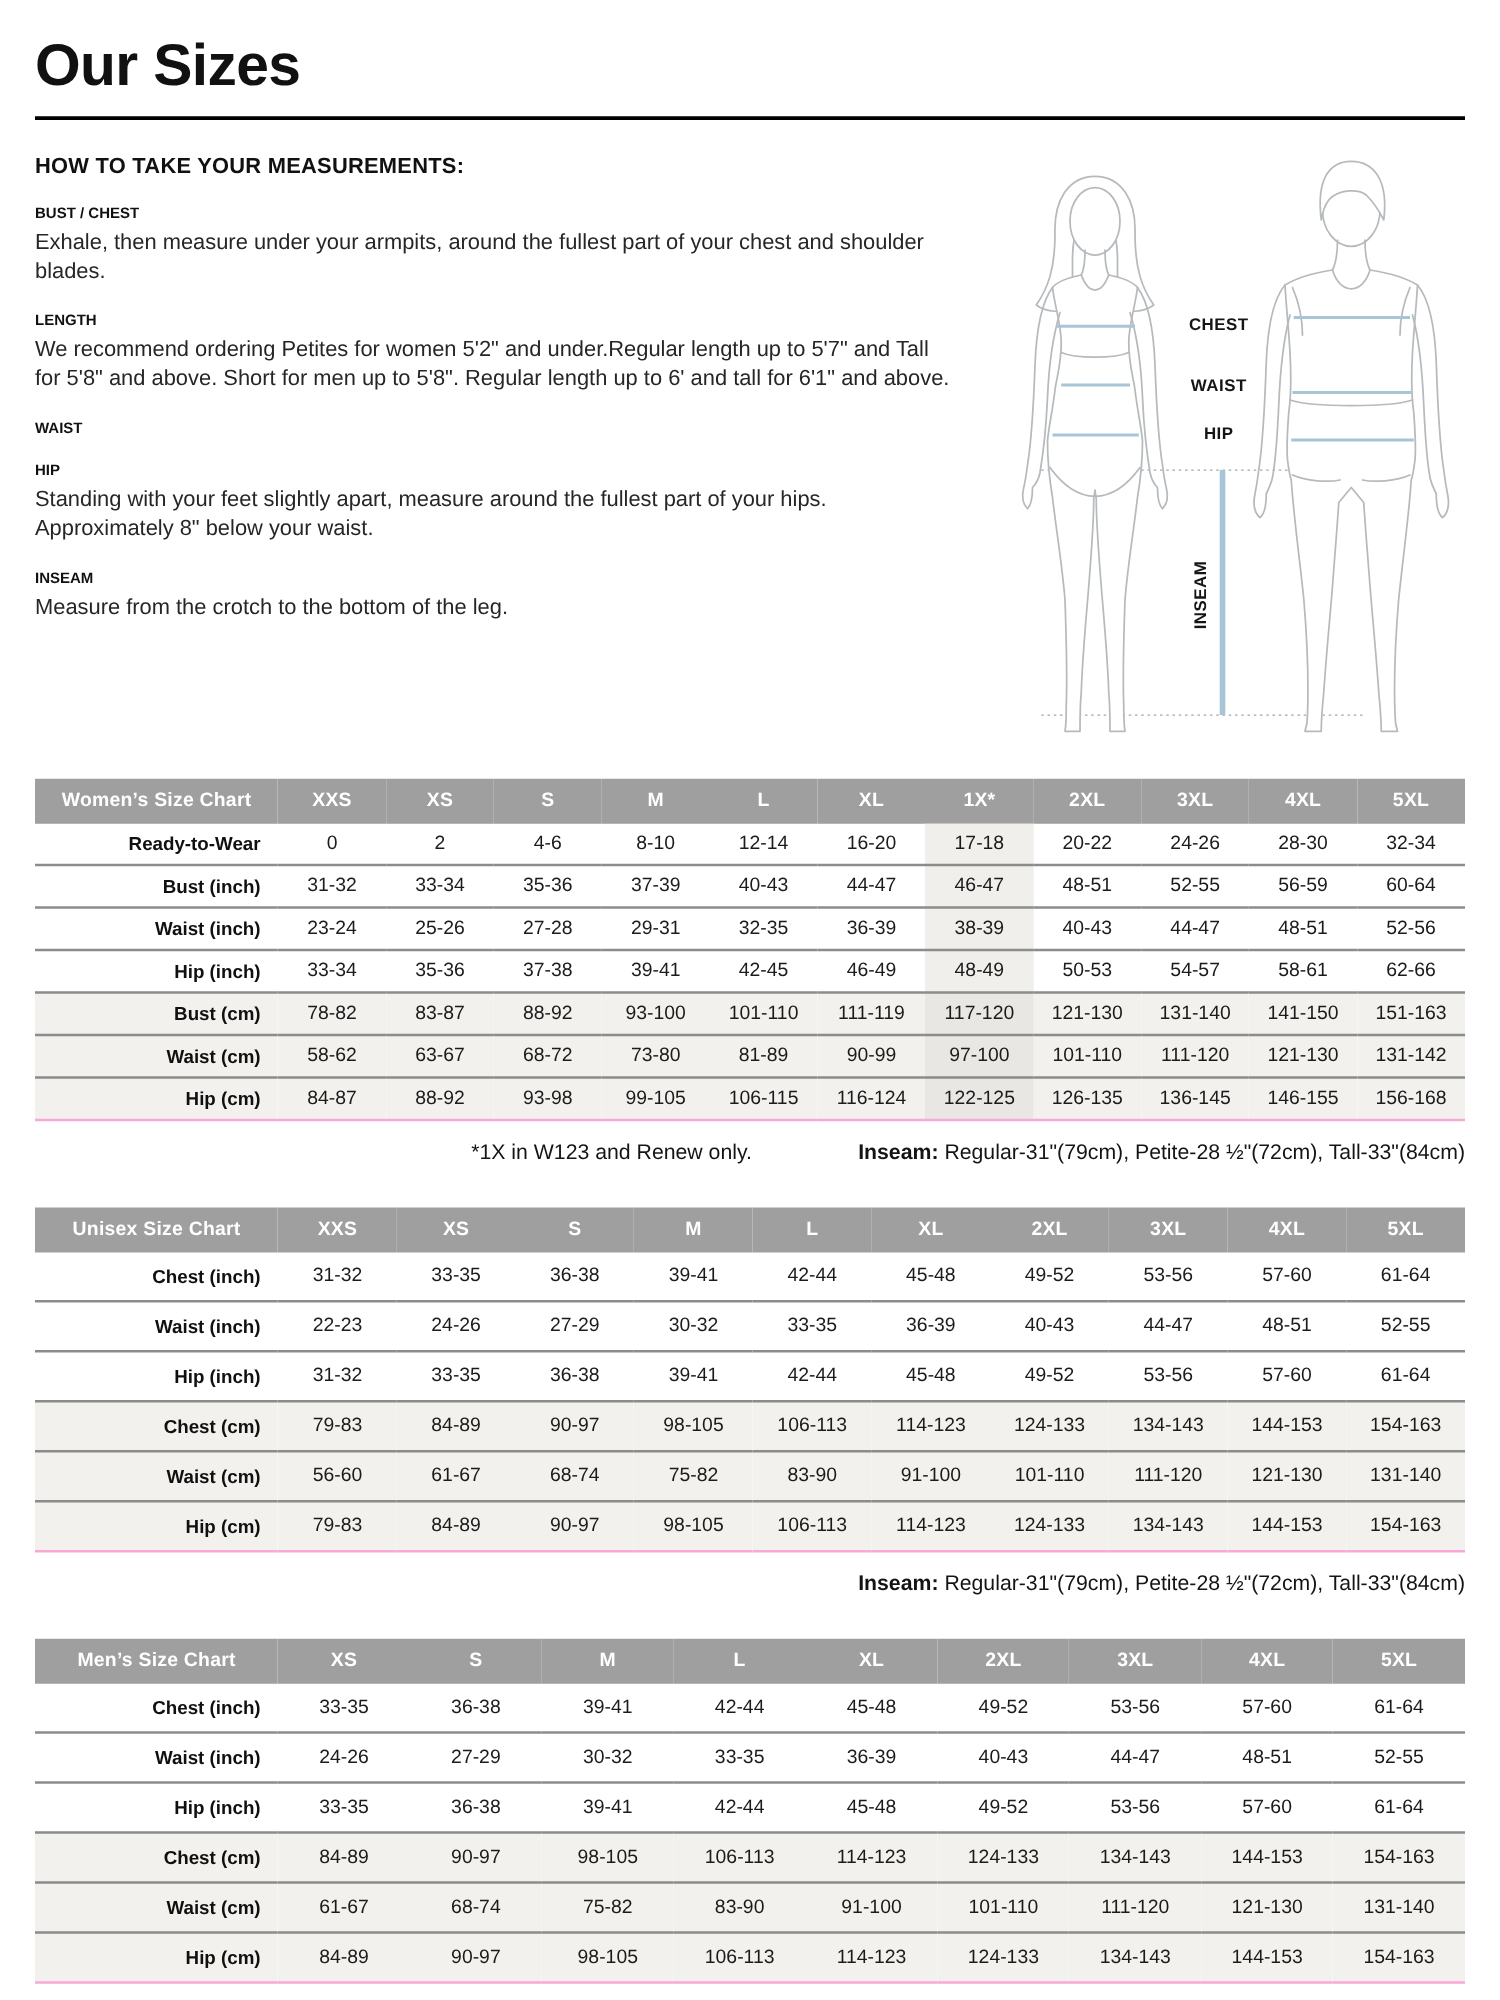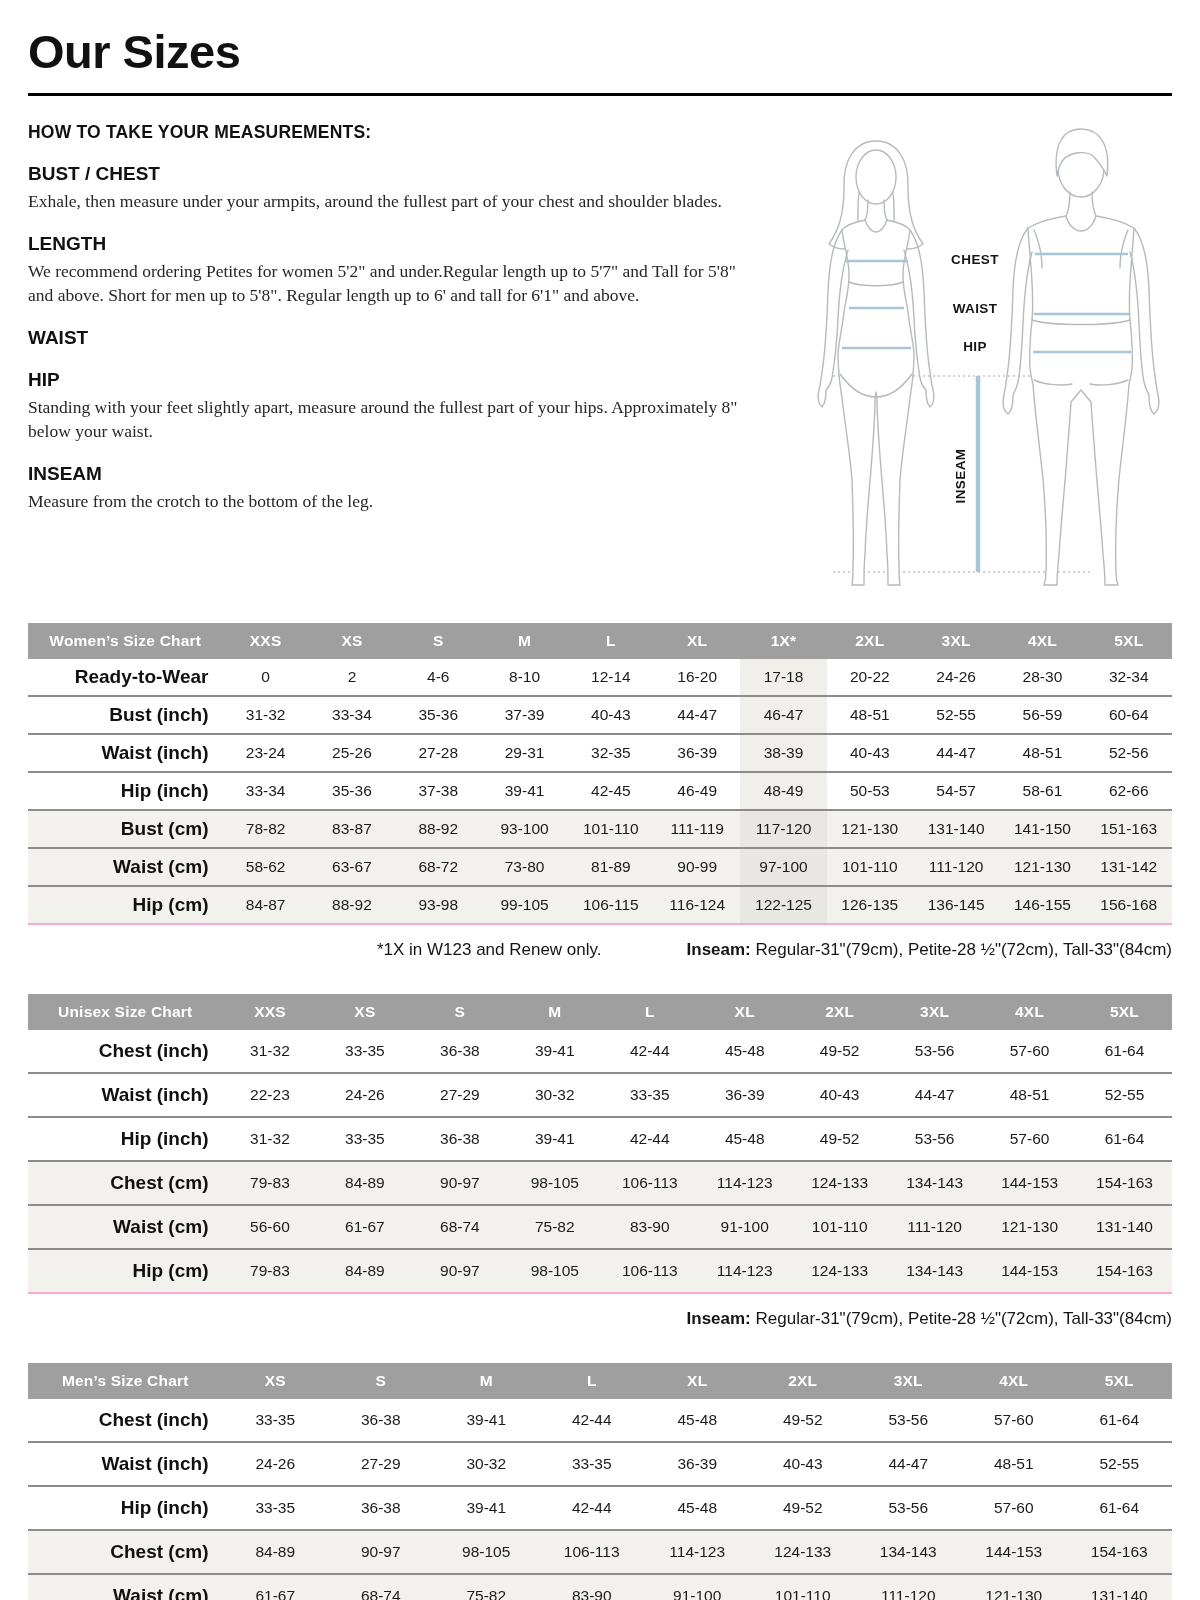--- a/index.html
+++ b/index.html
@@ -7,39 +7,39 @@
   .page{padding:0 28px 30px 28px;box-sizing:border-box;width:1200px;}
 
   
   .page-title{font-size:47px;font-weight:bold;letter-spacing:-.5px;color:#111;margin:24px 0 14px 0;}
   .title-rule{border:none;border-top:3px solid #000;margin:0 0 26px 0;}
 
   
   .top-section{display:flex;gap:30px;align-items:flex-start;}
   .guide-col{width:732px;flex:0 0 732px;}
   .guide-heading{font-size:17.5px;font-weight:bold;letter-spacing:.2px;margin:0 0 6px 0;color:#111;}
-  .guide-section h3{font-size:19px;font-weight:bold;margin:20px 0 5px 0;color:#111;}
-  .guide-section p{font-size:17.5px;line-height:1.34;margin:0;color:#262626;font-family:Liberation Serif, serif;}
+  .guide-section h3{font-size:12px;font-weight:bold;margin:20px 0 5px 0;color:#111;}
+  .guide-section p{font-size:17.5px;line-height:1.34;margin:0;color:#262626;}
 
   
   .diagram-col{flex:1;display:flex;justify-content:flex-end;padding-top:2px;}
   svg{display:block;}
   .fig-line{stroke:#b6babd;stroke-width:1.4;fill:none;stroke-linecap:round;}
   .fig-fill{stroke:#b6babd;stroke-width:1.4;fill:#fff;stroke-linejoin:round;}
   .blue-line{stroke:#a8c5d5;stroke-width:2.4;fill:none;}
   .inseam-line{stroke:#a8c5d5;stroke-width:4.5;fill:none;}
   .dotted{stroke:#a6a6a6;stroke-width:1;stroke-dasharray:2,3;fill:none;}
   .diag-label{font-family:"Liberation Sans",sans-serif;font-size:13.5px;font-weight:bold;fill:#151515;letter-spacing:.4px;}
 
   
   .table-block{margin-top:34px;}
   table.size-table{width:100%;border-collapse:collapse;table-layout:fixed;}
   table.size-table col.label-col{width:17%;}
   table.size-table thead th{background:#9f9f9f;color:#fff;font-size:15.5px;font-weight:bold;padding:9px 2px;text-align:center;letter-spacing:.2px;}
-  table.size-table tbody th{text-align:right;padding:0 14px 0 0;font-size:19px;font-weight:bold;color:#101010;white-space:nowrap;}
+  table.size-table tbody th{text-align:right;padding:0 14px 0 0;font-size:15px;font-weight:bold;color:#101010;white-space:nowrap;}
   table.size-table tbody td{text-align:center;font-size:15.5px;color:#1b1b1b;}
   table.compact tbody td,table.compact tbody th{padding-top:7px;padding-bottom:7px;}
   table.roomy tbody td,table.roomy tbody th{padding-top:10px;padding-bottom:10px;}
   table.size-table tbody tr + tr{border-top:2px solid #8c8c8c;}
   table.size-table tbody tr:last-child{border-bottom:2px solid #f9a8d4;}
   tr.shaded td,tr.shaded th{background:#f2f1ee;}
   td.hl{background:#f0efec;}
   tr.shaded td.hl{background:#e8e7e4;}
 
   .table-footnote{display:flex;justify-content:flex-end;gap:85px;font-size:17px;color:#141414;margin-top:15px;}

